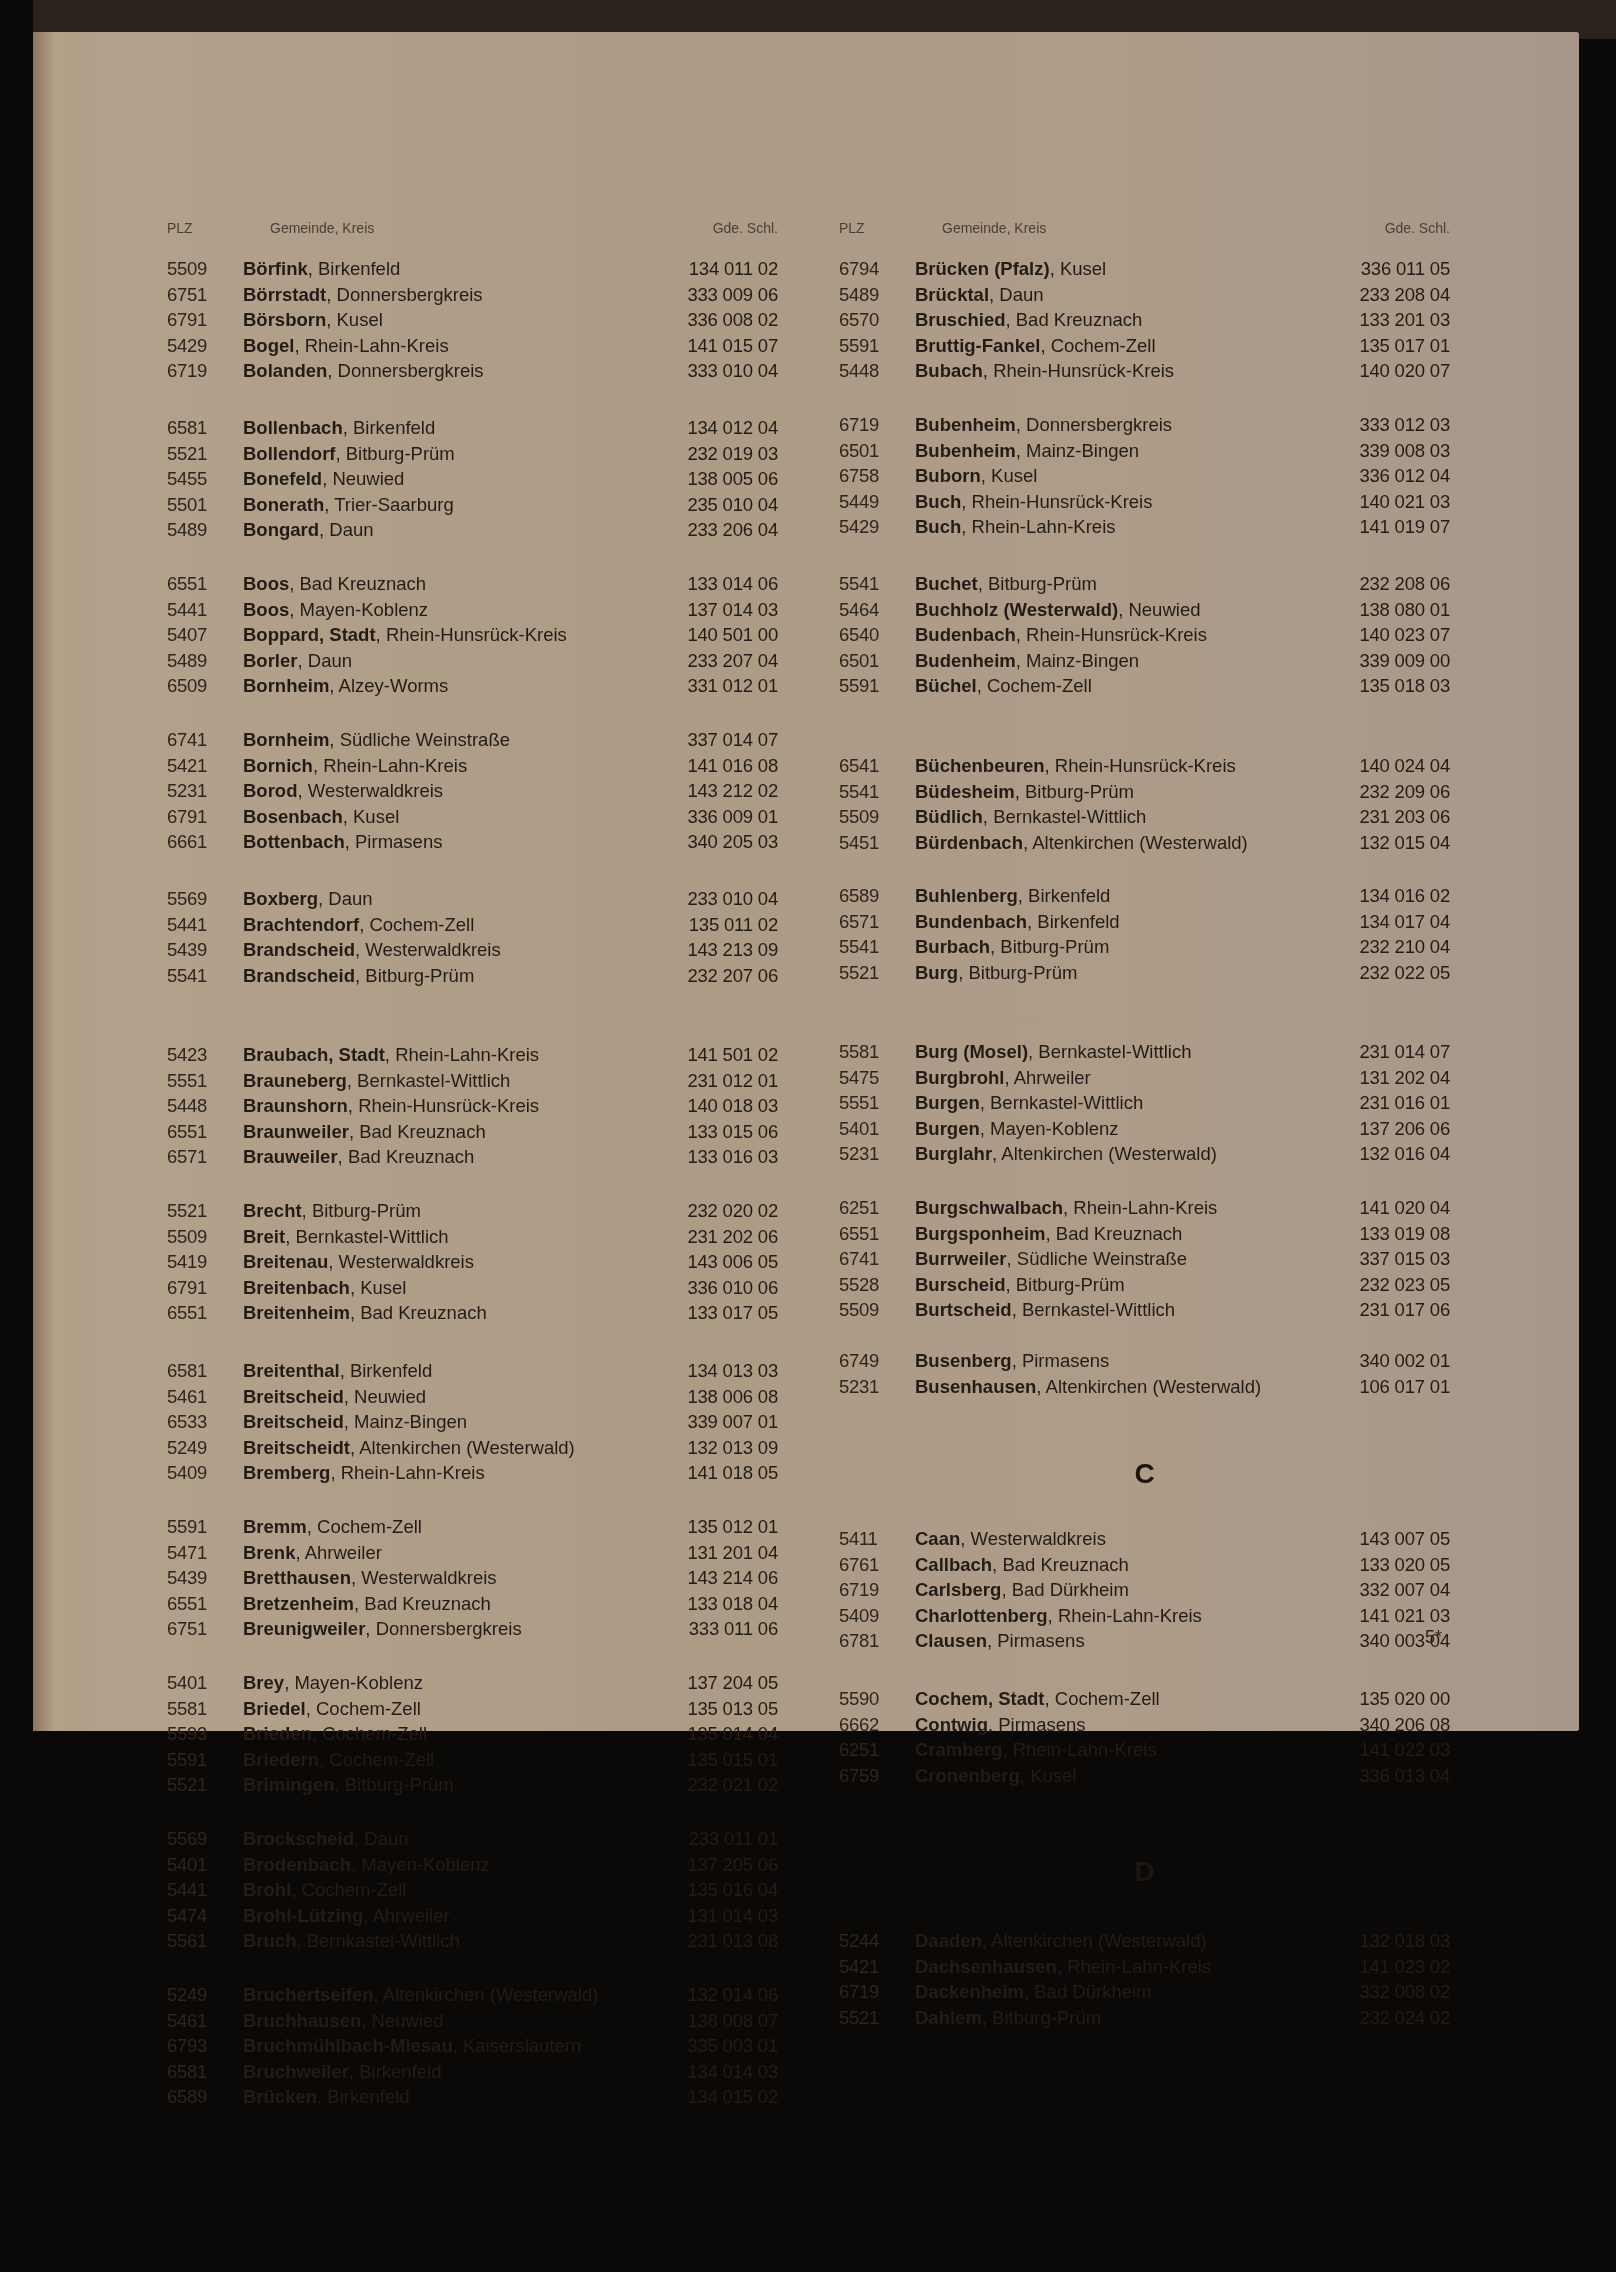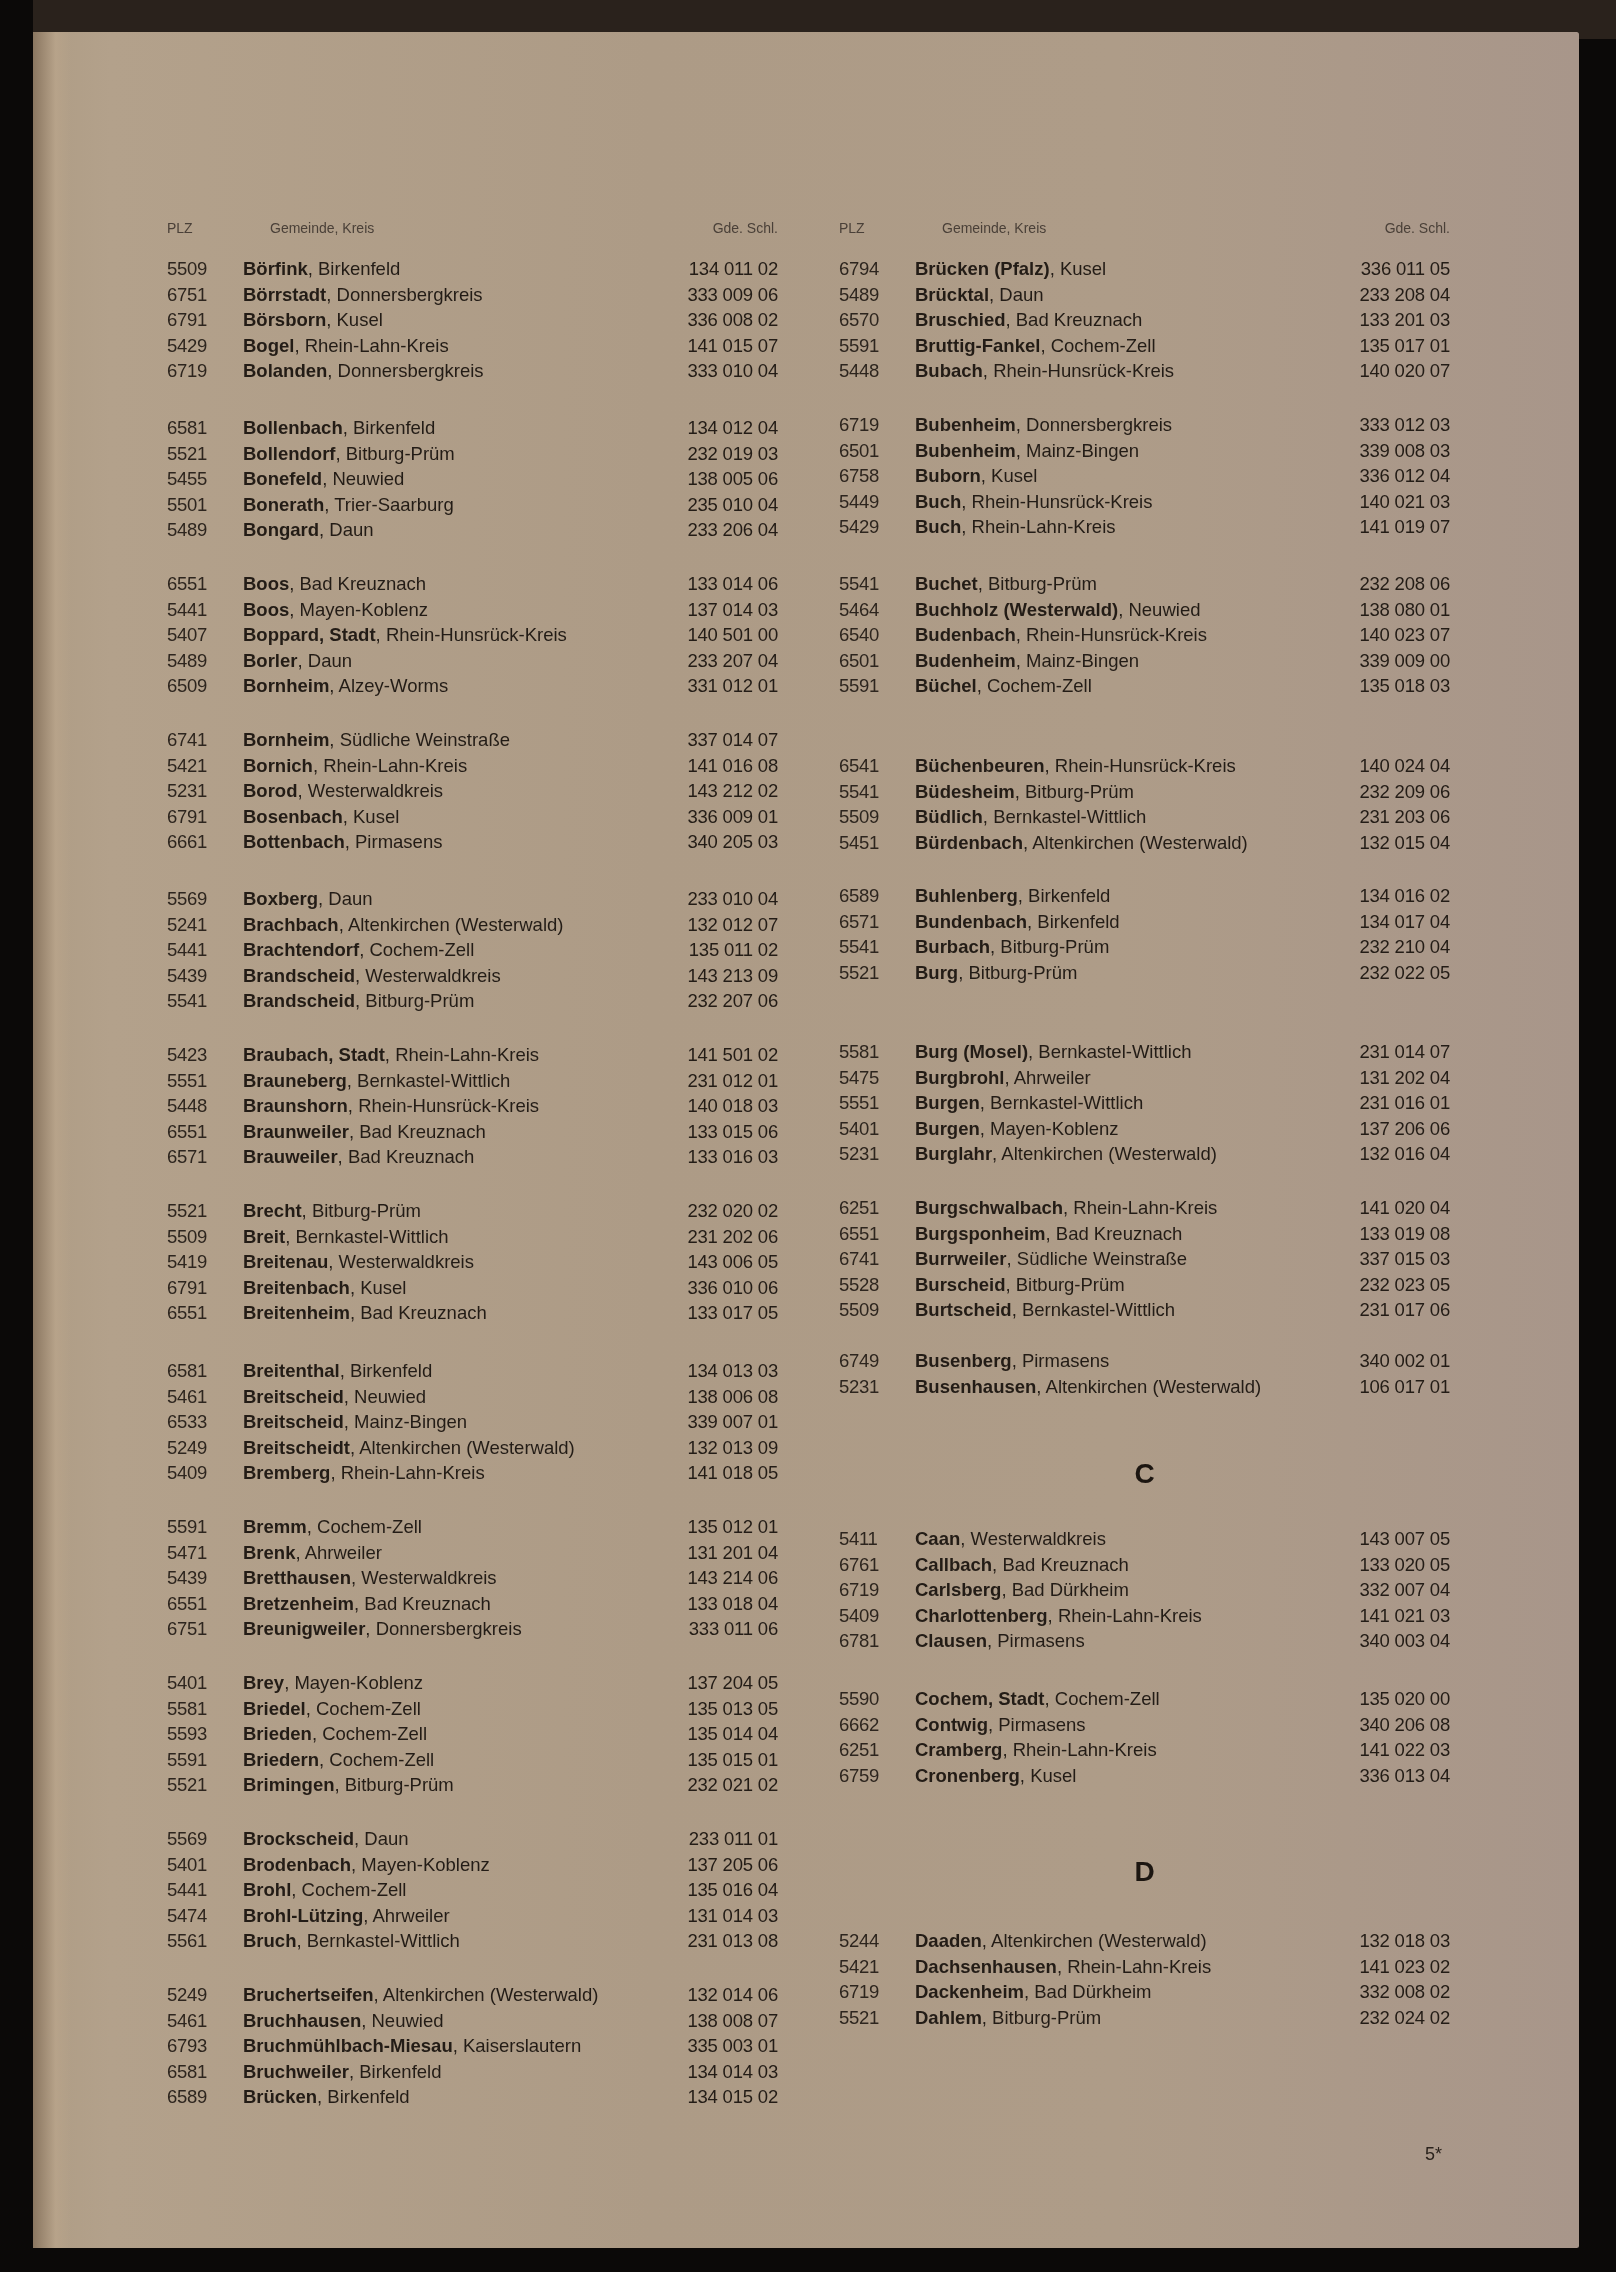--- a/index.html
+++ b/index.html
@@ -1,21 +1,21 @@
 <!DOCTYPE html>
 <html style="font-size:10.2px"><head>
 <meta charset="utf-8">
 <style>
   html, body { margin:0; padding:0; }
   body {
     width:1616px; height:2273px; background:#0b0908; position:relative; overflow:hidden;
     font-family:"Liberation Sans", sans-serif;
   }
   .page {
-    position:absolute; left:33px; top:32px; width:1546px; height:2216px;
+    position:absolute; left:33px; top:32px; width:1546px; height:1699px;
     background: linear-gradient(90deg, #a99378 0%, #b09e87 2%, #b3a18b 5%, #ad9b86 40%, #ae9c88 70%, #a8968a 100%);
     border-radius:2.5px;
   }
   .spine {
     position:absolute; left:0; top:0; width:38px; height:100%;
     background: linear-gradient(90deg, #8a7660 0%, #b7a38a 60%, rgba(0,0,0,0) 100%);
   }
   .topshade {
     position:absolute; left:33px; top:0; width:1583px; height:39px;
     background:#2a221c;
@@ -166,25 +166,20 @@
             <span class="code">340 205 03</span>
           </div>
         </div>
         <div class="group" style="top: 856px;">
           <div class="row">
             <span class="plz">5569</span>
             <span class="name"><b>Boxberg</b>, <span>Daun</span></span>
             <span class="code">233 010 04</span>
           </div>
           <div class="row">
-            <span class="plz">5241</span>
-            <span class="name"><b>Brachbach</b>, <span>Altenkirchen (Westerwald)</span></span>
-            <span class="code">132 012 07</span>
-          </div>
-          <div class="row">
             <span class="plz">5441</span>
             <span class="name"><b>Brachtendorf</b>, <span>Cochem-Zell</span></span>
             <span class="code">135 011 02</span>
           </div>
           <div class="row">
             <span class="plz">5439</span>
             <span class="name"><b>Brandscheid</b>, <span>Westerwaldkreis</span></span>
             <span class="code">143 213 09</span>
           </div>
           <div class="row">

